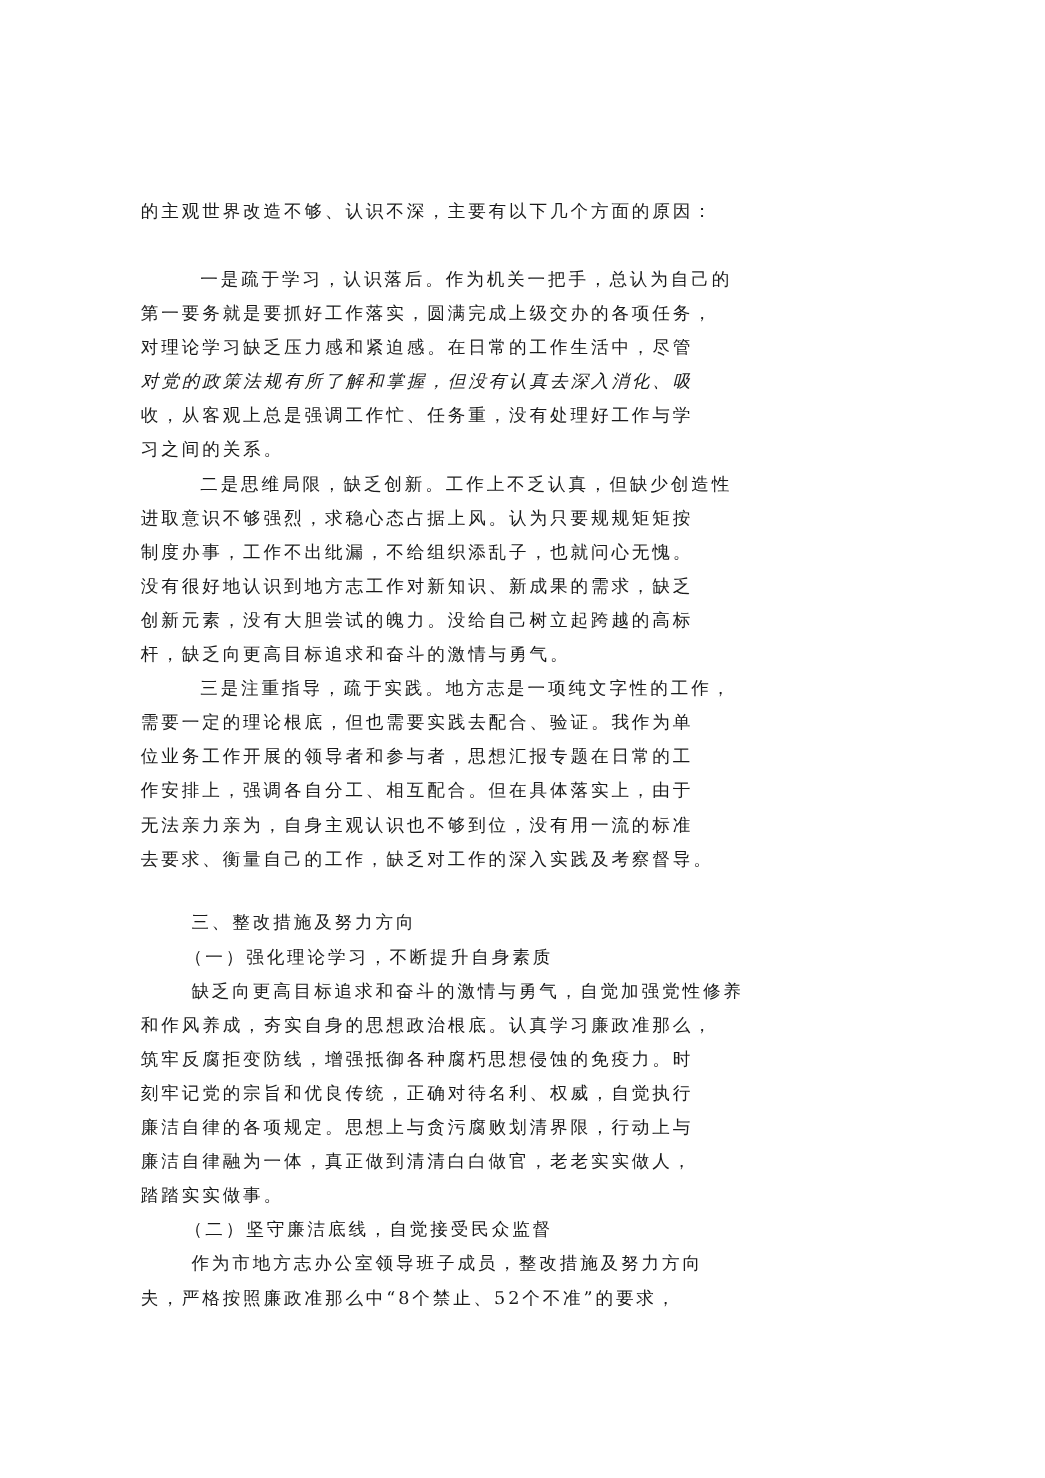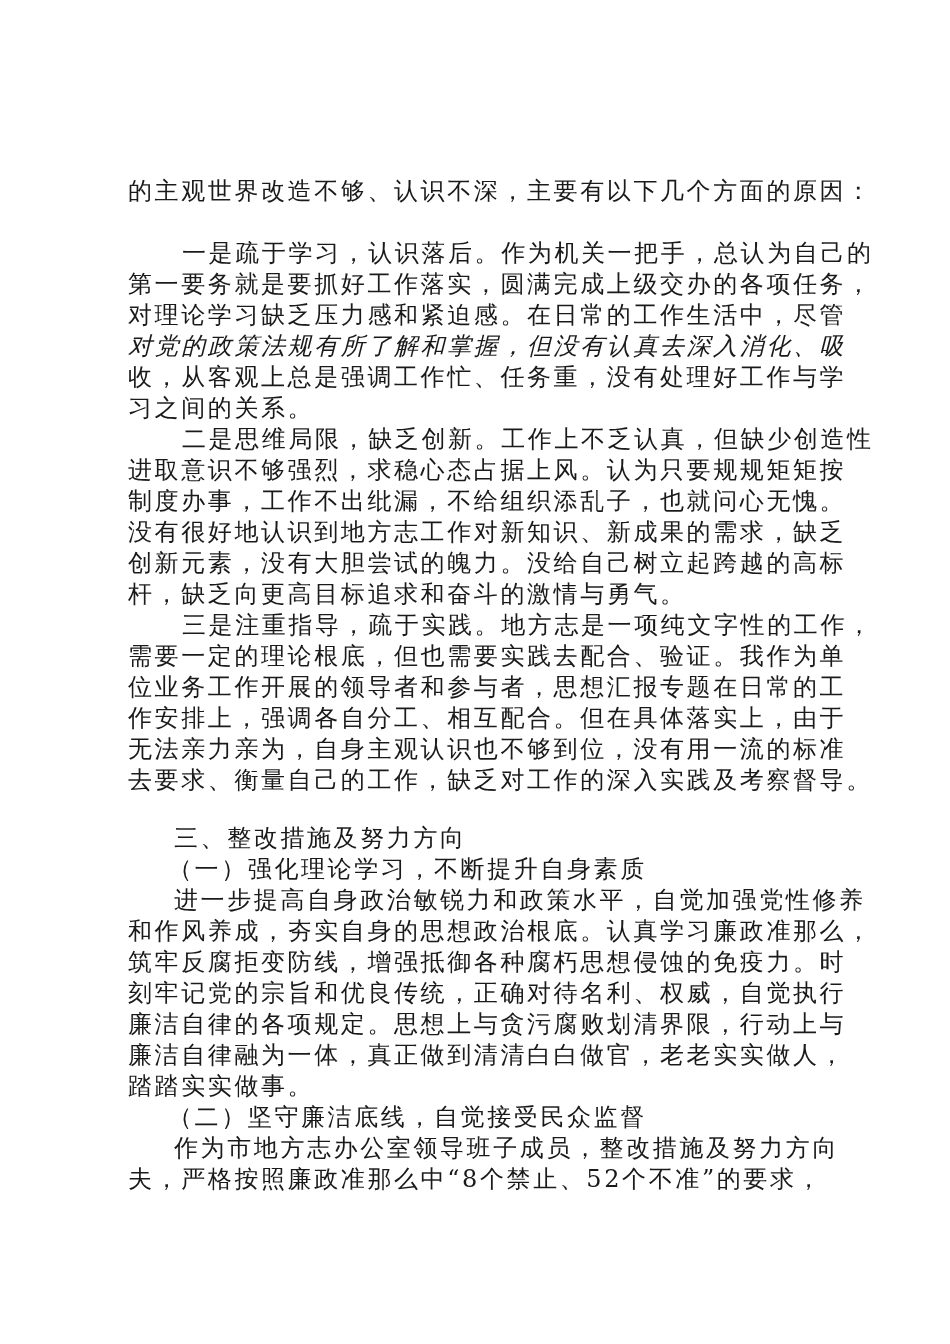--- a/index.html
+++ b/index.html
@@ -19,21 +19,21 @@
       position: absolute;
       left: 128px;
       top: 176px;
       width: 722px;
     }
     .line {
       position: absolute;
       left: 0;
       height: 31px;
       line-height: 31px;
-      font-size: 24px;
+      font-size: 16px;
       white-space: nowrap;
       letter-spacing: 2.6px;
     }
   </style>
 </head>
 <body>
 
 <div class="page">
   <div class="line" style="top: 0px; left: 0px;">的主观世界改造不够、认识不深，主要有以下几个方面的原因：</div>
   <div class="line" style="top: 62px; left: 54px;">一是疏于学习，认识落后。作为机关一把手，总认为自己的</div>
@@ -49,21 +49,21 @@
   <div class="line" style="top: 372px; left: 0px;">创新元素，没有大胆尝试的魄力。没给自己树立起跨越的高标</div>
   <div class="line" style="top: 403px; left: 0px;">杆，缺乏向更高目标追求和奋斗的激情与勇气。</div>
   <div class="line" style="top: 434px; left: 54px;">三是注重指导，疏于实践。地方志是一项纯文字性的工作，</div>
   <div class="line" style="top: 465px; left: 0px; text-align: right;">需要一定的理论根底，但也需要实践去配合、验证。我作为单</div>
   <div class="line" style="top: 496px; left: 0px;">位业务工作开展的领导者和参与者，思想汇报专题在日常的工</div>
   <div class="line" style="top: 527px; left: 0px;">作安排上，强调各自分工、相互配合。但在具体落实上，由于</div>
   <div class="line" style="top: 558px; left: 0px;">无法亲力亲为，自身主观认识也不够到位，没有用一流的标准</div>
   <div class="line" style="top: 589px; left: 0px;">去要求、衡量自己的工作，缺乏对工作的深入实践及考察督导。</div>
   <div class="line" style="top: 647px; left: 46px;">三、整改措施及努力方向</div>
   <div class="line" style="top: 678px; left: 40px;">（一）强化理论学习，不断提升自身素质</div>
-  <div class="line" style="top: 709px; left: 46px;">进一步提高自身政治敏锐力和政策水平，自觉加强党性修养</div>
+  <div class="line" style="top: 709px; left: 46px;">缺乏向更高目标追求和奋斗的激情与勇气，自觉加强党性修养</div>
   <div class="line" style="top: 740px; left: 0px;">和作风养成，夯实自身的思想政治根底。认真学习廉政准那么，</div>
   <div class="line" style="top: 771px; left: 0px;">筑牢反腐拒变防线，增强抵御各种腐朽思想侵蚀的免疫力。时</div>
   <div class="line" style="top: 802px; left: 0px;">刻牢记党的宗旨和优良传统，正确对待名利、权威，自觉执行</div>
   <div class="line" style="top: 833px; left: 0px;">廉洁自律的各项规定。思想上与贪污腐败划清界限，行动上与</div>
   <div class="line" style="top: 864px; left: 0px;">廉洁自律融为一体，真正做到清清白白做官，老老实实做人，</div>
   <div class="line" style="top: 895px; left: 0px;">踏踏实实做事。</div>
   <div class="line" style="top: 926px; left: 40px; text-align: right;">（二）坚守廉洁底线，自觉接受民众监督</div>
   <div class="line" style="top: 957px; left: 46px;">作为市地方志办公室领导班子成员，整改措施及努力方向</div>
   <div class="line" style="top: 988px; left: 0px;">夫，严格按照廉政准那么中“8个禁止、52个不准”的要求，</div>
 </div>

